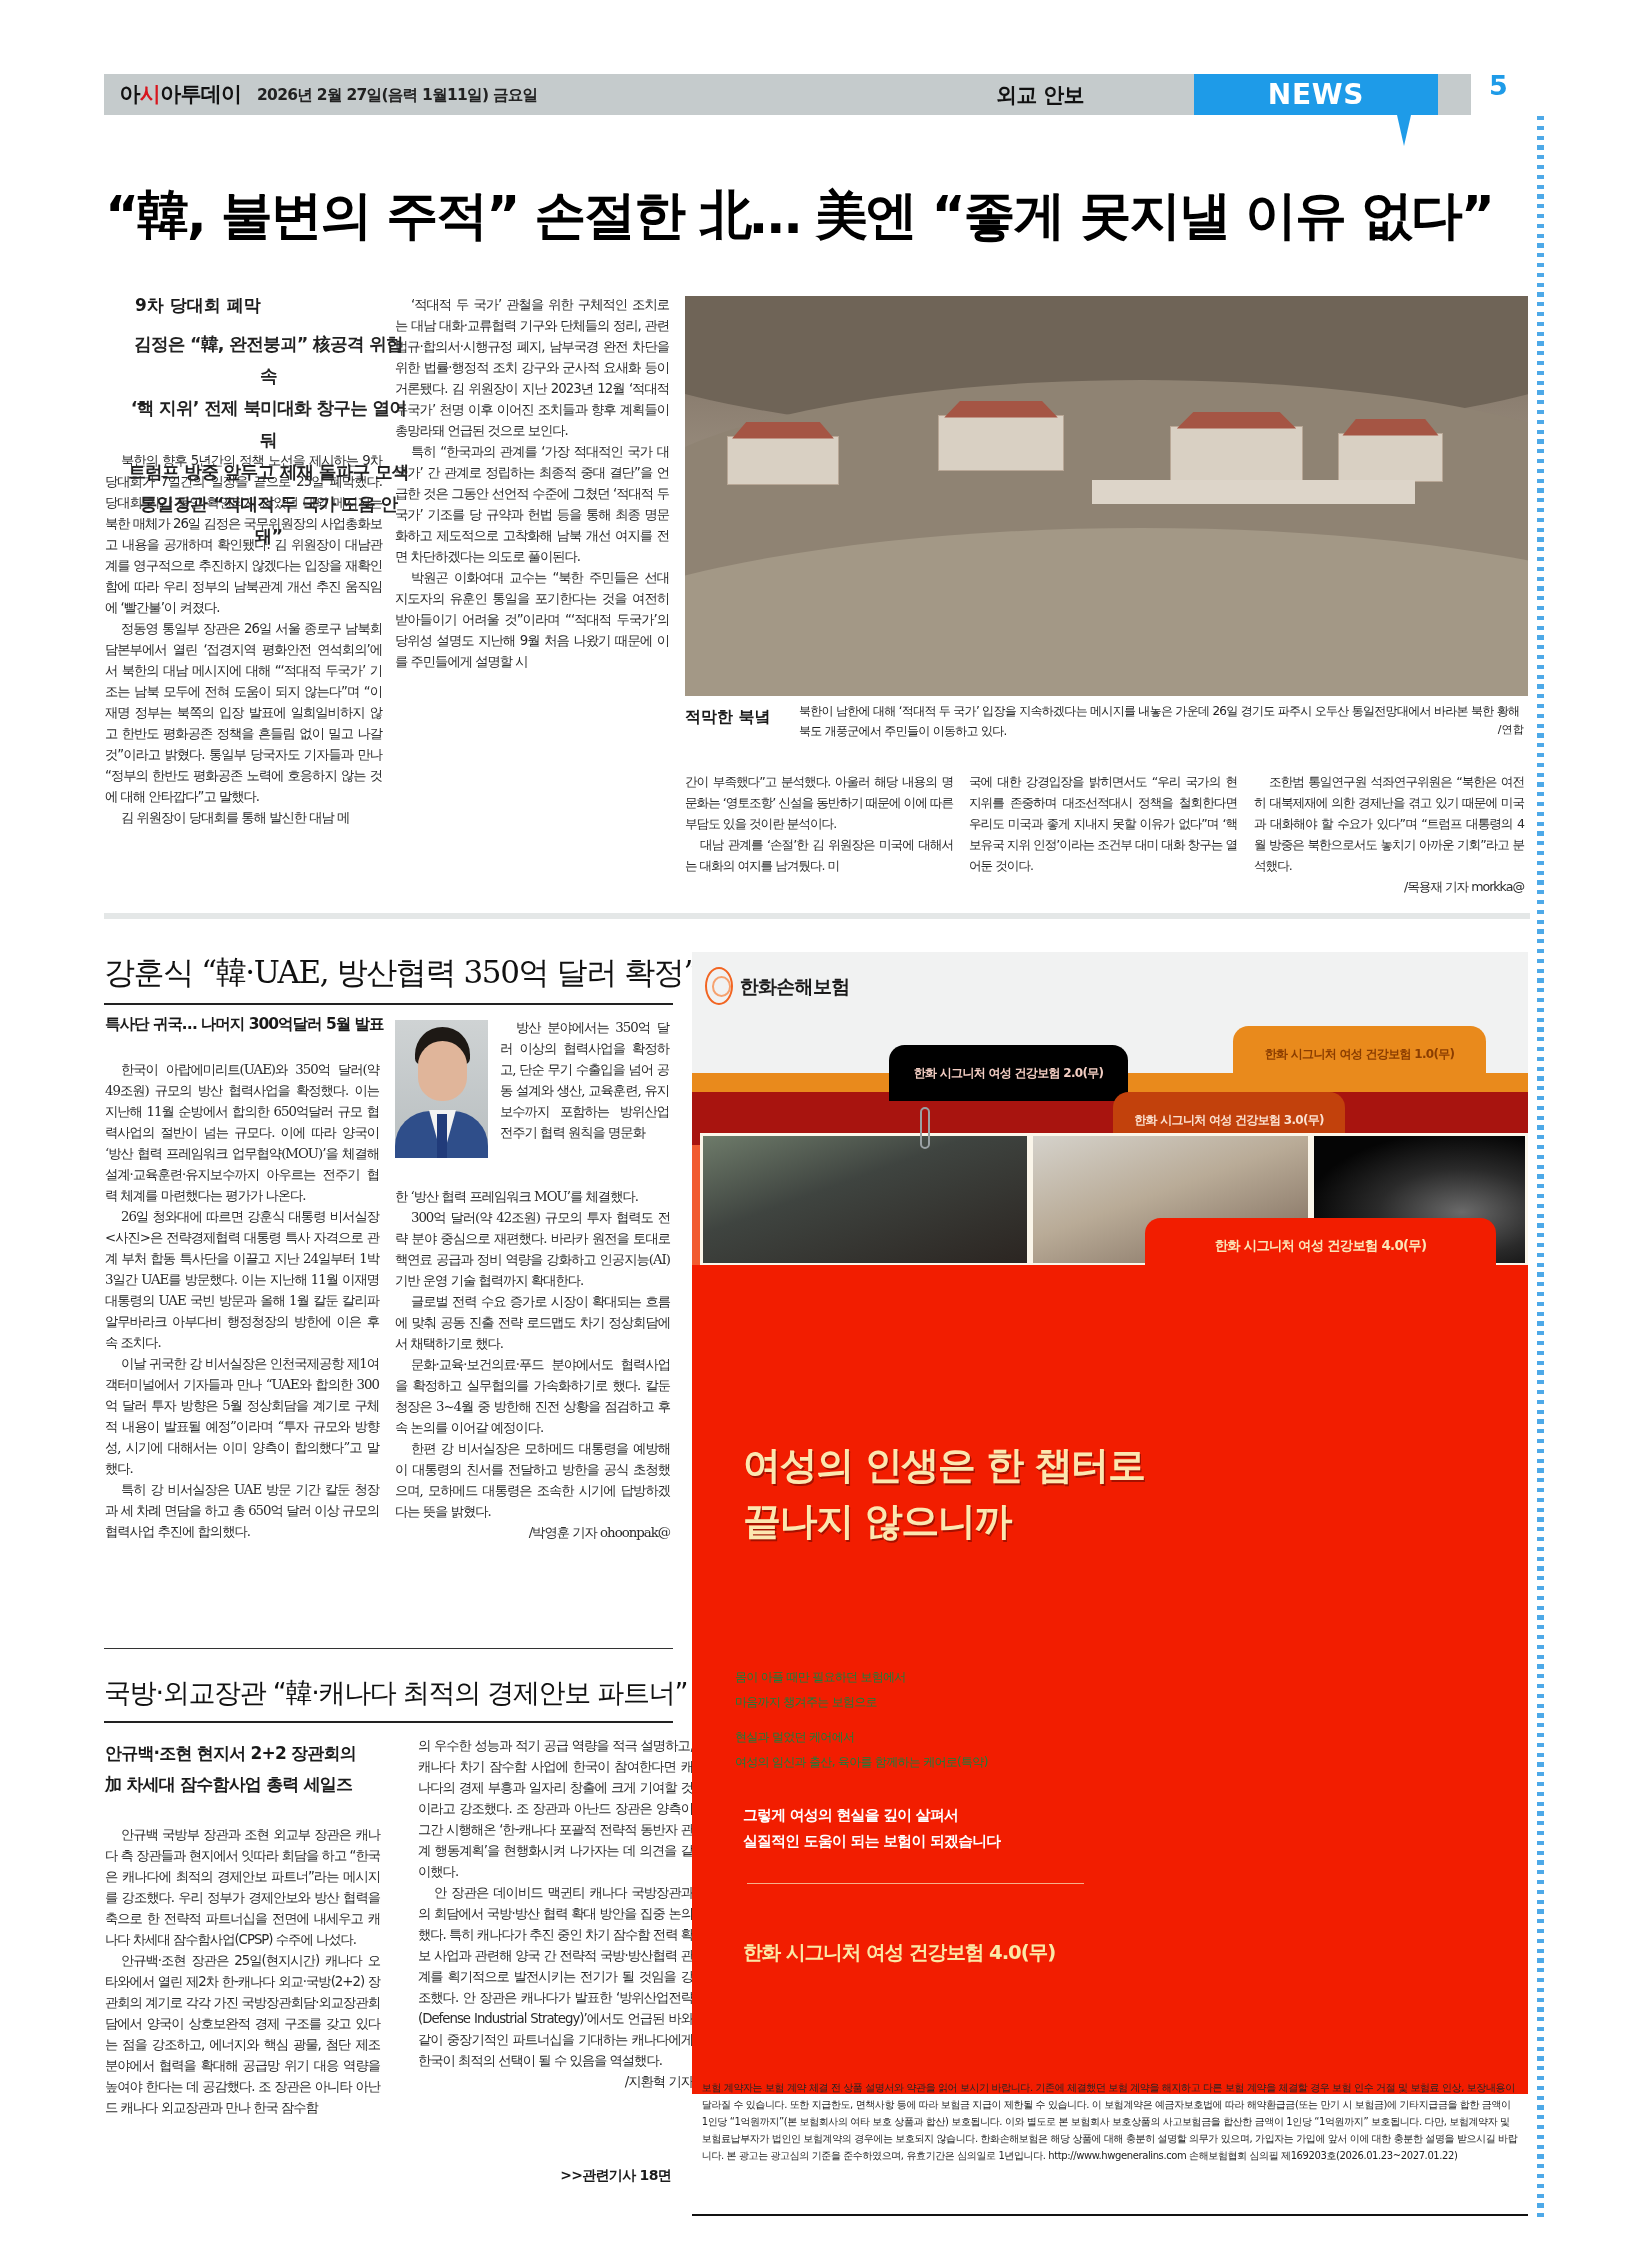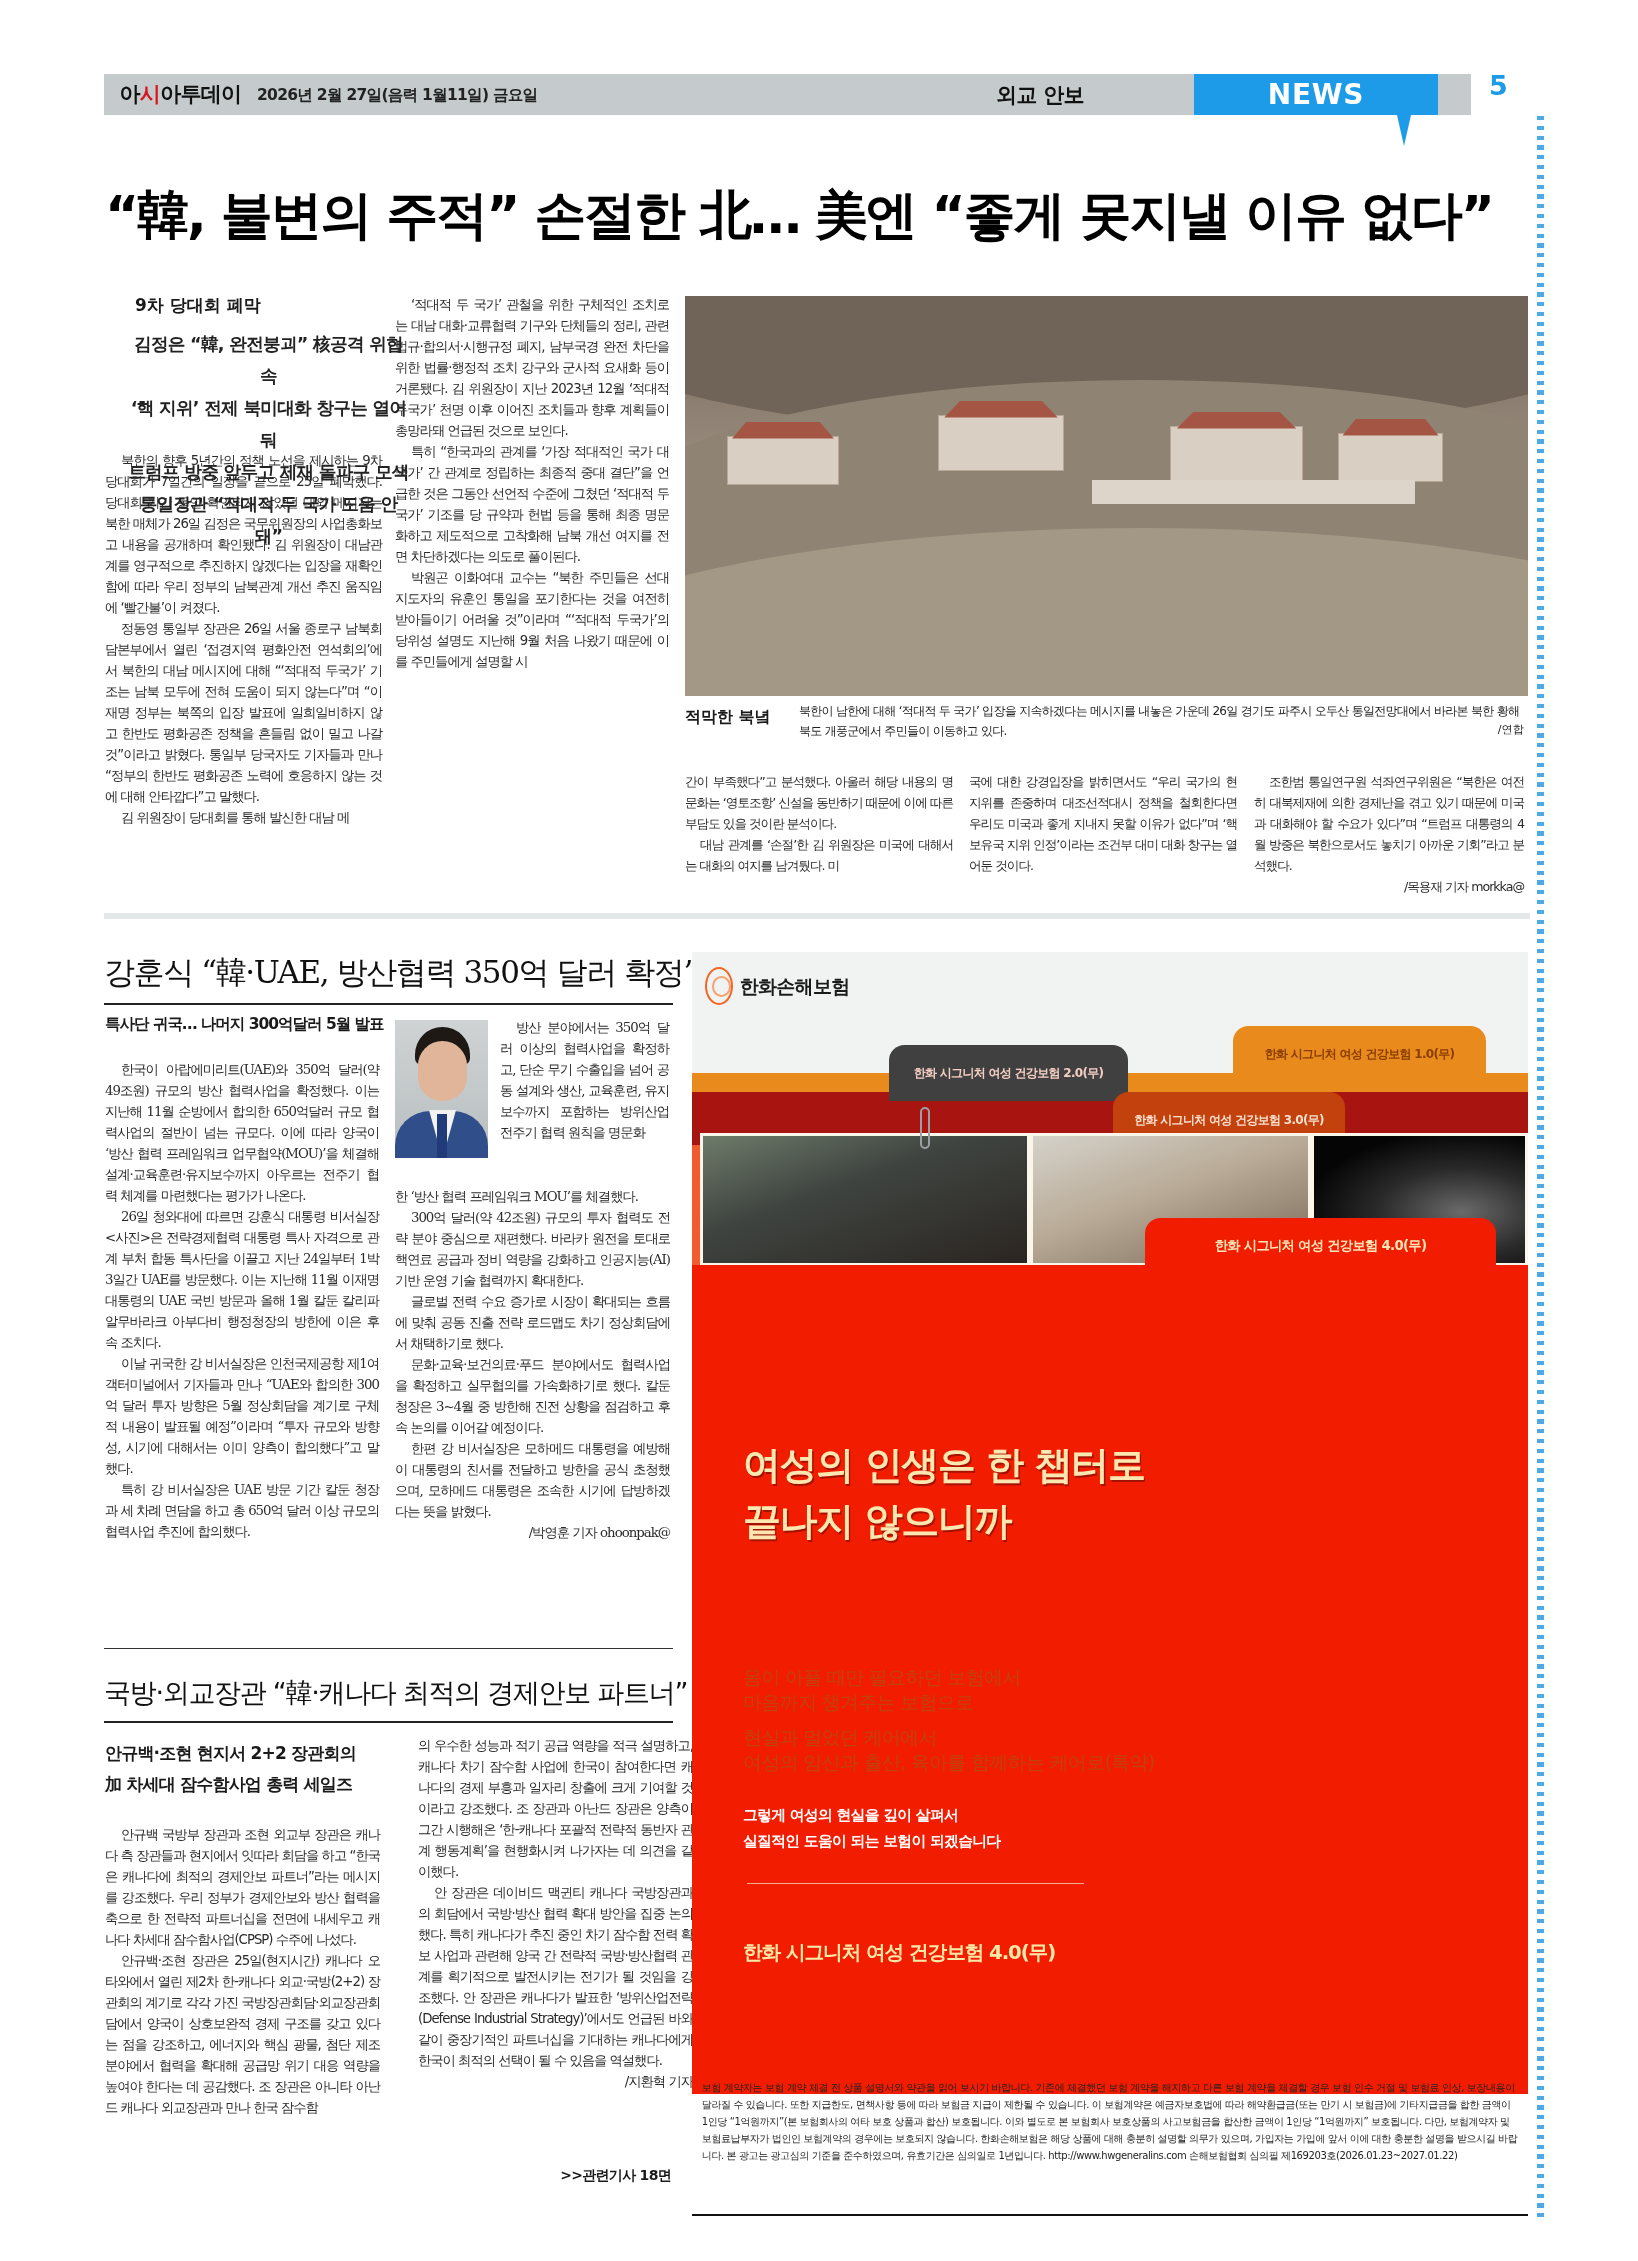--- a/index.html
+++ b/index.html
@@ -64,21 +64,21 @@
   .ad-logo-text { font-size: 19px; font-weight: bold; color: #1b1b1b; letter-spacing: -0.7px; }
   .tab { position: absolute; border-radius: 15.5px 15.5px 0 0; font-size: 12px; font-weight: bold; letter-spacing: -0.7px; text-align: center; }
   .tab-band-orange { left: 0; top: 121px; width: 836px; height: 21px; background: #e98a1c; }
   .tab-band-dark { left: 0; top: 140px; width: 836px; height: 63px; background: #a8140f; }
   .tab-band-mid { left: 0; top: 193px; width: 836px; height: 421px; background: #f15b30; }
   .ad-red { left: 0; top: 313px; width: 836px; height: 829px; background: #f21d00; }
   .ad-photo-strip { left: 8.4px; top: 181px; width: 828px; height: 133px; display: flex; }
   .ad-photo { height: 133px; border: 3.5px solid #fbf6ea; }
   .ad-tab4 { left: 450px; top: 109px; width: 351px; height: 63px; background: #f21d00; border-radius: 15.5px 15.5px 0 0; color: #fce5b6; font-size: 13.3px; font-weight: bold; text-align: center; line-height: 77px; letter-spacing: -0.7px; }
   .ad-headline { left: 51px; top: 783px; font-size: 38px; font-weight: bold; color: #fce7b0; line-height: 56px; letter-spacing: -1.4px; text-shadow: 1.4px 2.1px 0 #a31100; }
-  .ad-copy { left: 51px; color: #c2410c; font-size: 19px; line-height: 24.6px; letter-spacing: -0.7px; }
+  .ad-copy { left: 43px; color: #15803d; font-size: 12px; line-height: 24.6px; letter-spacing: -0.7px; }
   .ad-copy-strong { left: 51px; color: #ffffff; font-size: 14.8px; font-weight: bold; line-height: 26px; letter-spacing: -0.7px; }
   .ad-product { left: 51px; top: 1847px; font-size: 19.7px; font-weight: bold; color: #fbe8a6; letter-spacing: -1.1px; }
   .ad-disclaimer { left: 0; top: 1127px; width: 836px; padding: 0 9.8px; font-size: 10px; line-height: 17px; color: #222; letter-spacing: -0.4px; }
 </style>
 </head>
 <body>
 
 <div class="abs masthead">
   <div class="abs mh-logo">
     <span>아</span><span class="red">시</span><span>아투데이</span>
@@ -204,21 +204,21 @@
     <div class="ad-logo-mark">
       <span style="left:0;top:2.8px;width:28px;height:38px;"></span>
       <span style="left:7px;top:11.2px;width:19.7px;height:21px;border-color:#f6a26f;"></span>
     </div>
     <div class="ad-logo-text">한화손해보험</div>
   </div>
 
   <div class="abs tab-band-orange"></div>
   <div class="tab" style="left:541px;top:74px;width:253px;height:56px;background:#e98a1c;color:#8a3d00;line-height:56px;">한화 시그니처 여성 건강보험 1.0(무)</div>
   <div class="abs tab-band-dark"></div>
-  <div class="tab" style="left:197px;top:93px;width:239px;height:56px;background:#404040;color:#f5cfc4;line-height:56px;">한화 시그니처 여성 건강보험 2.0(무)</div>
+  <div class="tab" style="left:197px;top:93px;width:239px;height:56px;background:#000000;color:#f5cfc4;line-height:56px;">한화 시그니처 여성 건강보험 2.0(무)</div>
   <div class="abs tab-band-mid"></div>
   <div class="tab" style="left:421px;top:140px;width:232px;height:56px;background:#c2410c;color:#fbe0cf;line-height:56px;">한화 시그니처 여성 건강보험 3.0(무)</div>
 
   <div class="abs ad-photo-strip">
     <div class="ad-photo" style="width:330px;background:linear-gradient(160deg,#6e7b6a 0%,#3f4440 40%,#2b2521 100%);"></div>
     <div class="ad-photo" style="width:281px;background:linear-gradient(160deg,#d5d2cb 0%,#b9ab97 45%,#7a6758 100%);"></div>
     <div class="ad-photo" style="width:218px;background:radial-gradient(ellipse at 70% 60%,#6a6a6a 0%,#2a2a2a 40%,#050505 75%);"></div>
   </div>
   <div class="abs" style="left:228px;top:155px;width:9.8px;height:42px;border:2.1px solid #9aa1a4;border-radius:5.6px;"></div>
 

